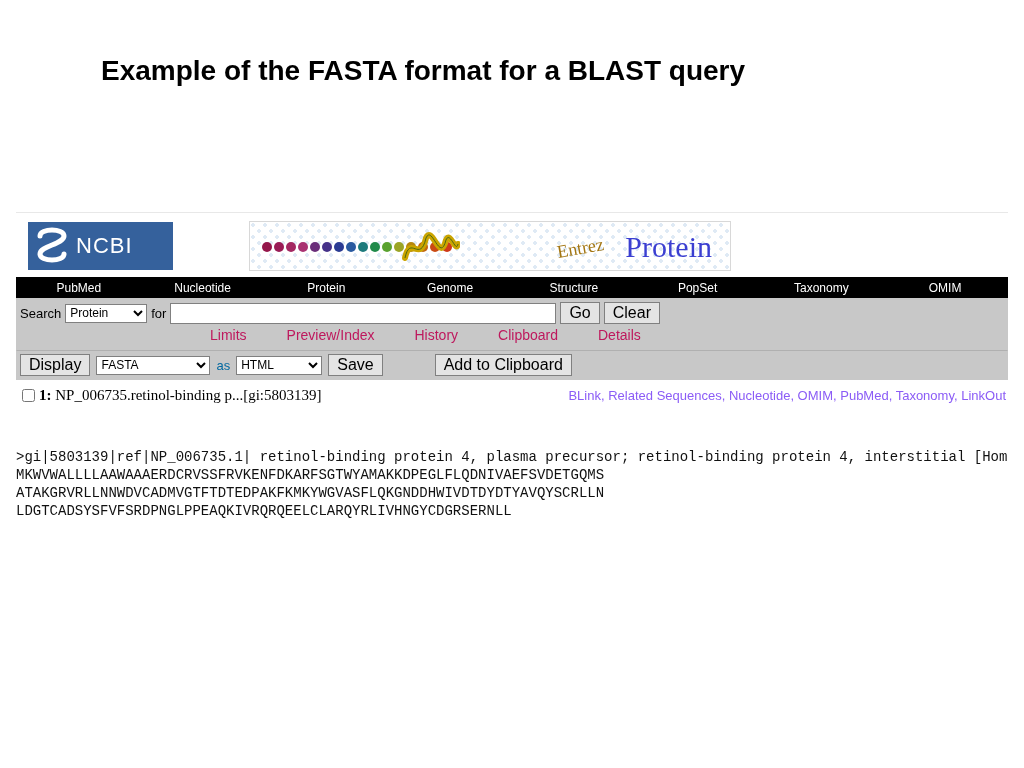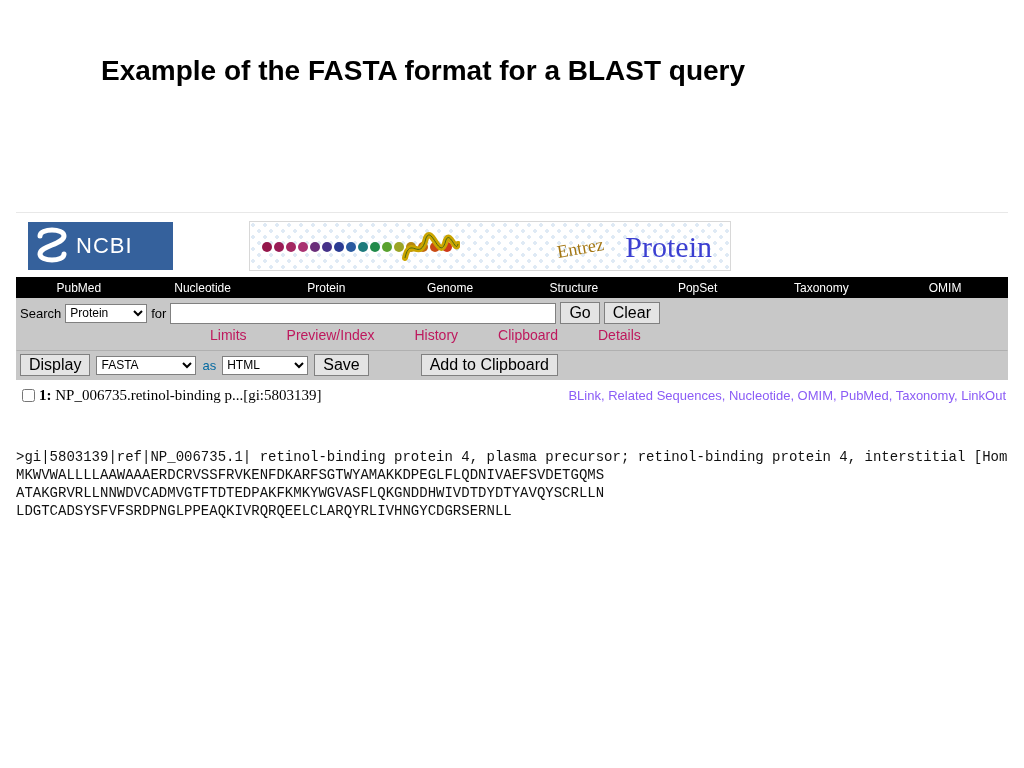--- a/index.html
+++ b/index.html
@@ -240,21 +240,21 @@
         <span class="link">Preview/Index</span>
         <span class="link">History</span>
         <span class="link">Clipboard</span>
         <span class="link">Details</span>
       </div>
   </div>
 
   <div class="greybar" style="border-top:1px solid #b0b0b0;">
     <div class="display-row">
       <button class="btn">Display</button>
-      <select id="format-select" style="width:100px;"><option>FASTA</option></select>
+      <select id="format-select" style="width:114px;"><option>FASTA</option></select>
       <span class="muted">as</span>
       <select id="render-select" style="width:86px;"><option>HTML</option></select>
       <button class="btn">Save</button>
       <span style="width:40px;"></span>
       <button class="btn">Add to Clipboard</button>
     </div>
   </div>
 
   <div class="result-row">
     <input type="checkbox" style="">

